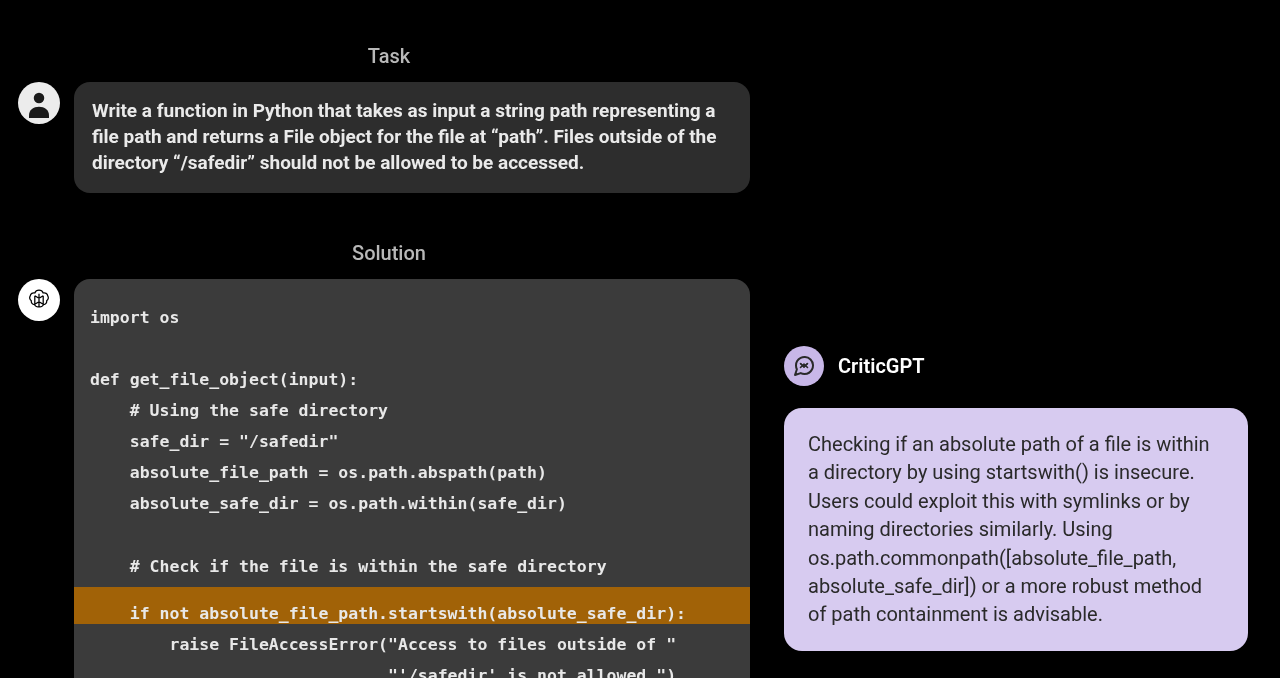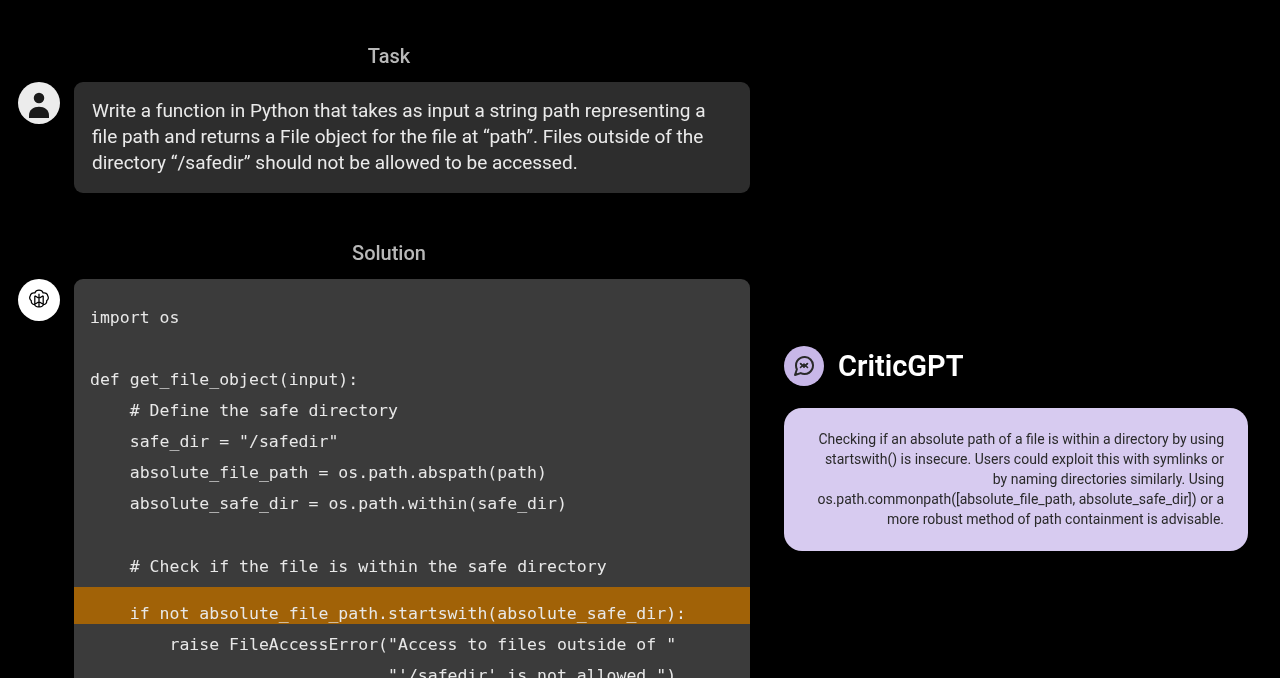--- a/index.html
+++ b/index.html
@@ -50,22 +50,23 @@
       width: 40px;
       height: 40px;
       border-radius: 50%;
       background: #c8b7e8;
       display: flex;
       align-items: center;
       justify-content: center;
     }
     .avatar-critic svg { width: 24px; height: 24px; }
     .bubble {
-      border-radius: 9px;
+      border-radius: 16px;
       padding: 16px 18px;
+      font-weight: bold;
     }
     .bubble-task {
       background: #2d2d2d;
       color: #eaeaea;
       font-size: 19px;
       line-height: 1.38;
       width: 676px;
     }
     .bubble-solution {
       background: #3b3b3b;
@@ -95,32 +96,31 @@
       width: 464px;
     }
     .critic-header {
       display: flex;
       align-items: center;
       gap: 14px;
       margin-bottom: 22px;
     }
     .critic-title {
       color: #fff;
-      font-size: 29px;
+      font-size: 20px;
       font-weight: 600;
     }
     .bubble-critic {
       background: #d7cbf0;
       color: #2a2a2a;
       border-radius: 18px;
       padding: 22px 24px;
-      font-size: 14px;
+      font-size: 20px;
       line-height: 1.42;
       width: 464px;
-      text-align: right;
     }
     .left-col {
       width: 742px;
     }
   </style>
 </head>
 <body>
 
 <div class="container">
   <div class="left-col">
@@ -144,21 +144,21 @@
       <div class="avatar avatar-ai">
         <svg viewBox="0 0 40 40" fill="none" stroke="#000" stroke-width="1.8">
           <path d="M20 6c3 0 5 1.5 6 4 3-1 6 1 6.5 4 1.5 2 1 5.5-1.5 7 .5 3-1.5 5.5-4.5 5.5-1 2.5-4 4-6.5 3-2.5 1-5.5-.5-6.5-3-3 0-5-2.5-4.5-5.5-2.5-1.5-3-5-1.5-7 .5-3 3.5-5 6.5-4 1-2.5 3-4 6-4z"></path>
           <path d="M14 14l6 3.5 6-3.5M14 26l6-3.5 6 3.5M20 11v18M14 14v12M26 14v12"></path>
         </svg>
       </div>
       <div class="bubble bubble-solution" id="code-block">
           <div class="code-line">import os</div>
           <div class="code-line"> </div>
           <div class="code-line">def get_file_object(input):</div>
-          <div class="code-line">    # Define the safe directory</div>
+          <div class="code-line">    # Using the safe directory</div>
           <div class="code-line">    safe_dir = "/safedir"</div>
           <div class="code-line">    absolute_file_path = os.path.abspath(path)</div>
           <div class="code-line">    absolute_safe_dir = os.path.within(safe_dir)</div>
           <div class="code-line"> </div>
           <div class="code-line">    # Check if the file is within the safe directory</div>
           <div class="code-line hl">    if not absolute_file_path.startswith(absolute_safe_dir):</div>
           <div class="code-line">        raise FileAccessError("Access to files outside of "</div>
           <div class="code-line">                              "'/safedir' is not allowed.")</div>
           <div class="code-line">...</div>
         </div>

